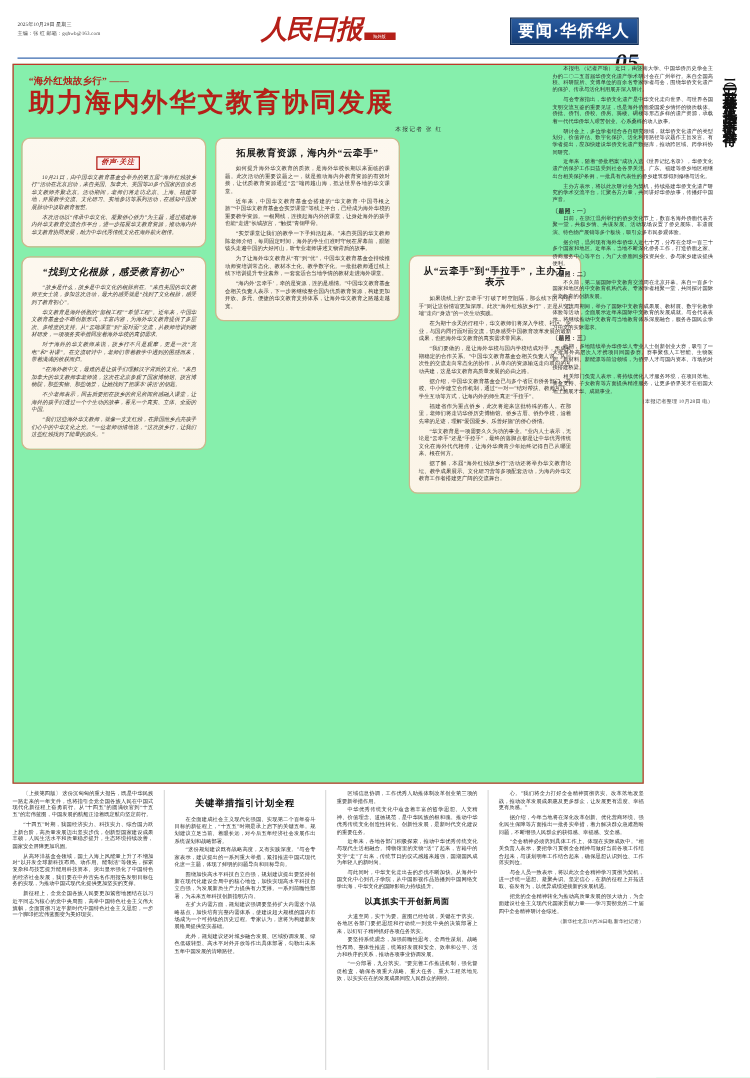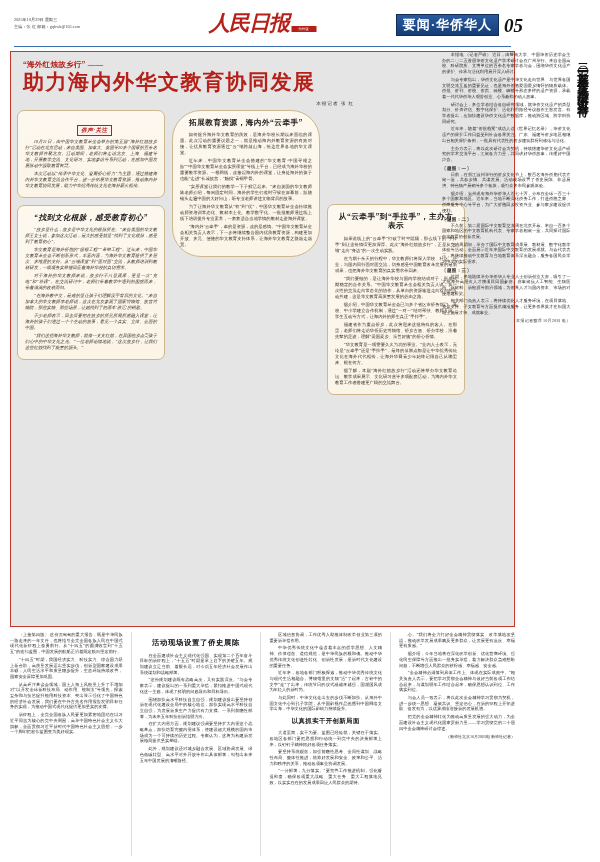--- a/index.html
+++ b/index.html
@@ -69,25 +69,26 @@
     font-size: 3.4px;
     line-height: 4.2px;
     padding: 1px 1.5px;
     width: 22px;
     text-align: center;
     margin-bottom: 2px;
   }
 
   .mast-section {
     position: absolute;
-    right: 2px;
+    right: 14px;
     top: 14px;
     display: flex;
-    align-items: center;
+    align-items: flex-end;
     gap: 5px;
+    flex-direction: column;
   }
   .mast-section-name {
     background: linear-gradient(180deg,#2a5b9e 0%, #1d4a8a 55%, #163c72 100%);
     color: #fff;
     font-size: 13px;
     font-weight: bold;
     letter-spacing: 1px;
     padding: 3px 6px 4px 6px;
     line-height: 1;
     border: 0.5px solid #0f2d56;
@@ -106,21 +107,21 @@
     bottom: 1px;
     height: 1px;
     background: #3b6bb0;
   }
 
   
   .feature {
     position: relative;
     margin: 3px 10px 0 10px;
     border: 1.6px solid #c0392b;
-    background: #e5e5e5;
+    background: #86efac;
     height: 576px;
     box-sizing: border-box;
     padding: 6px 6px 4px 6px;
   }
 
   .feature-head {
     padding: 2px 4px 0 6px;
   }
   .kicker {
     font-size: 7.6px;
@@ -333,21 +334,21 @@
           <p class="para callout-p">“故乡是什么，故乡是中华文化的根脉所在。”来自美国的华文教师王女士说，参加这次活动，最大的感受就是“找到了文化根脉，感受到了教育初心”。</p>
           <p class="para callout-p">华文教育是海外侨胞的“留根工程”“希望工程”。近年来，中国华文教育基金会不断创新形式，丰富内容，为海外华文教育提供了多层次、多维度的支持。从“云端课堂”到“面对面”交流，从教师培训到教材研发，一项项务实举措回应着海外华校的真切需求。</p>
           <p class="para callout-p">对于海外的华文教师来说，故乡行不只是观摩，更是一次“充电”和“补课”。在交流研讨中，老师们带着教学中遇到的困惑而来，带着满满的收获而归。</p>
           <p class="para callout-p">“在海外教中文，最难的是让孩子们理解汉字背后的文化。”来自加拿大的华文教师李老师说，这次在北京参观了国家博物馆、故宫博物院，那些实物、那些场景，让她找到了把课本‘讲活’的钥匙。</p>
           <p class="para callout-p">不少老师表示，回去后要把在故乡的所见所闻所感融入课堂，让海外的孩子们透过一个个生动的故事，看见一个真实、立体、全面的中国。</p>
           <p class="para callout-p">“我们这些海外华文教师，就像一支支红烛，在异国他乡点亮孩子们心中的中华文化之光。”一位老师动情地说，“这次故乡行，让我们这些红烛找到了能量的源头。”</p>
         </div>
       </div>
 
       <div class="fcol fcol-2">
-        <div class="callout" style="margin-top:2px;border-radius:29px;">
+        <div class="callout" style="margin-top:2px;">
           <div class="sub-head">拓展教育资源，海内外“云牵手”</div>
           <p class="para callout-p">如何提升海外华文教育的质效，是海外华校长期以来面临的课题。此次活动的重要议题之一，就是推动海内外教育资源的有效对接，让优质教育资源通过“云”端跨越山海，抵达世界各地的华文课堂。</p>
           <p class="para callout-p">近年来，中国华文教育基金会搭建的“华文教育·中国寻根之旅”“中国华文教育基金会实景课堂”等线上平台，已经成为海外华校的重要教学资源。一根网线，连接起海内外的课堂，让身处海外的孩子也能“走进”长城故宫，“触摸”青铜甲骨。</p>
           <p class="para callout-p">“实景课堂让我们的教学一下子鲜活起来。”来自英国的华文教师陈老师介绍，每周固定时间，海外的学生们准时守候在屏幕前，跟随镜头走遍中国的大好河山，听专业老师讲述文物背后的故事。</p>
           <p class="para callout-p">为了让海外华文教育从“有”到“优”，中国华文教育基金会持续推动师资培训常态化、教材本土化、教学数字化。一批批教师通过线上线下培训提升专业素养，一套套适合当地学情的教材走进海外课堂。</p>
           <p class="para callout-p">“海内外‘云牵手’，牵的是资源，连的是感情。”中国华文教育基金会相关负责人表示，下一步将继续整合国内优质教育资源，构建更加开放、多元、便捷的华文教育支持体系，让海外华文教育之路越走越宽。</p>
         </div>
       </div>
 
       <div class="fcol fcol-3">
@@ -400,21 +401,21 @@
     <div class="bcol">
       <p class="para tight">〔上接第四版〕  这份沉甸甸的重大报告，既是中华民族一路走来的一年文件，也将指引全党全国各族人民在中国式现代化新征程上奋勇前行。从“十四五”的圆满收官到“十五五”的宏伟蓝图，中国发展的航船正沿着既定航向坚定前行。</p>
       <p class="para tight">“十四五”时期，我国经济实力、科技实力、综合国力跃上新台阶，高质量发展迈出坚实步伐，创新型国家建设成果丰硕，人民生活水平和质量稳步提升，生态环境持续改善，国家安全屏障更加巩固。</p>
       <p class="para tight">从高环洋基金会领域，国土入海上风能量上升了不增加对“以开发全球新科技布局、动作用、能制法”等领先，探索复杂和与技艺提升能用科技资本、突出显示强化了中国特色的经济社会发展，我们要在中外古先名作用报告发明目标任务的实现，为推动中国式现代化提供更加坚实的支撑。</p>
       <p class="para tight">新征程上，全党全国各族人民要更加紧密地团结在以习近平同志为核心的党中央周围，高举中国特色社会主义伟大旗帜，全面贯彻习近平新时代中国特色社会主义思想，一步一个脚印把宏伟蓝图变为美好现实。</p>
     </div>
 
     <div class="thin-vrule"></div>
 
     <div class="bcol">
-      <div class="bottom-head">活动现场设置了侨史展陈</div>
+      <div class="bottom-head">关键举措指引计划全程</div>
       <p class="para tight">在全面建成社会主义现代化强国、实现第二个百年奋斗目标的新征程上，“十五五”时期是承上启下的关键五年。规划建议立足当前、着眼长远，对今后五年经济社会发展作出系统谋划和战略部署。</p>
       <p class="para tight">“这份规划建议既有战略高度，又有实践深度。”与会专家表示，建议提出的一系列重大举措，紧扣推进中国式现代化这一主题，体现了鲜明的问题导向和目标导向。</p>
       <p class="para tight">围绕加快高水平科技自立自强，规划建议提出要坚持创新在现代化建设全局中的核心地位，加快实现高水平科技自立自强，为发展新质生产力提供有力支撑。一系列前瞻性部署，为未来五年科技创新指明方向。</p>
       <p class="para tight">在扩大内需方面，规划建议强调要坚持扩大内需这个战略基点，加快培育完整内需体系，使建设超大规模的国内市场成为一个可持续的历史过程。专家认为，这将为构建新发展格局提供坚实基础。</p>
       <p class="para tight">此外，规划建议还对城乡融合发展、区域协调发展、绿色低碳转型、高水平对外开放等作出具体部署，勾勒出未来五年中国发展的清晰路径。</p>
     </div>
 
     <div class="thin-vrule"></div>
 
     <div class="bcol">

